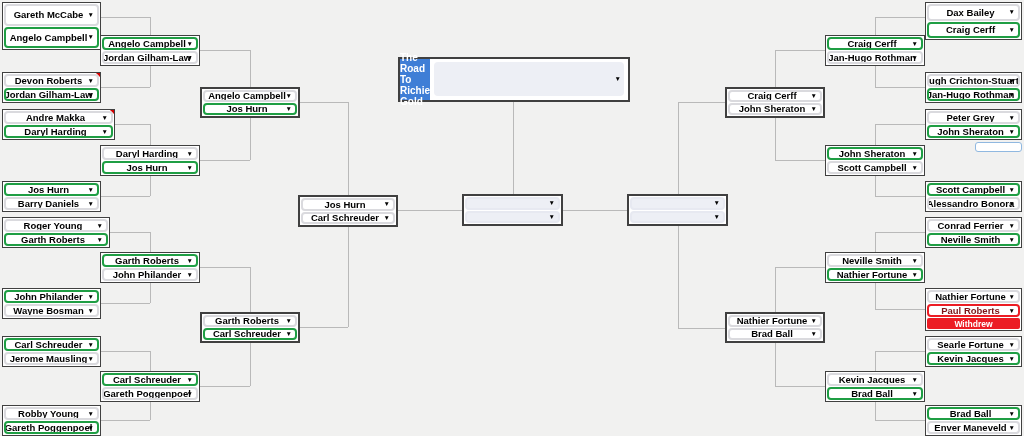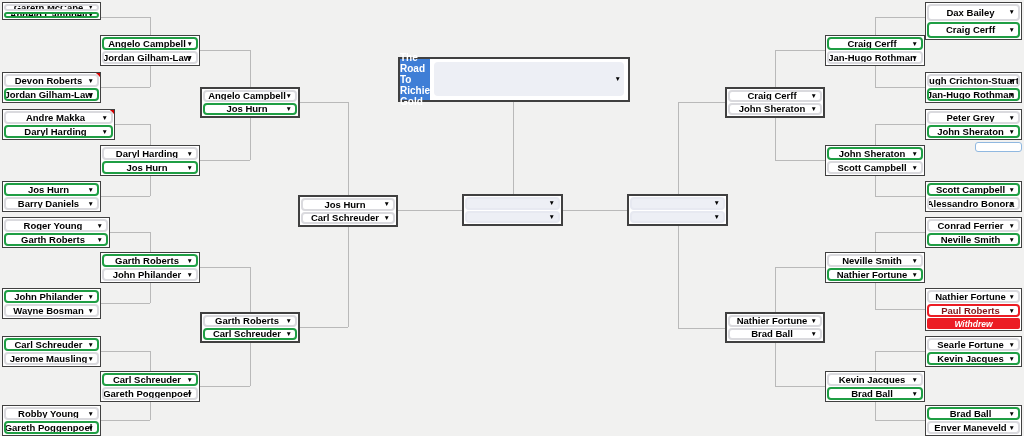--- a/index.html
+++ b/index.html
@@ -12,21 +12,21 @@
   .row{position:relative;flex:1;min-height:0;border:2px solid #dadade;border-radius:4px;
        background:#fff;display:flex;align-items:center;justify-content:center;
        overflow:hidden;box-sizing:border-box;}
   .nm{font-size:9.5px;font-weight:700;color:#000;white-space:nowrap;line-height:1;padding:0 8px 0 2px;}
   .arr{position:absolute;right:3px;top:50%;transform:translateY(-50%);font-size:6.5px;color:#000;line-height:1;}
   .win{border-color:#1f9e44;}
   .redrow{border-color:#ec1c24;}
   .redrow .nm{color:#7d1619;}
   .empty-row{background:#edeff5;border-color:#e7e9f1;}
   .strip{flex:0 0 11px;background:#ec1c24;border-radius:2px;display:flex;align-items:center;
-         justify-content:center;font-size:8.5px;font-weight:700;color:#fff;font-style:italic;}
+         justify-content:center;font-size:8.5px;font-weight:700;color:#fff;}
   .titlebox{position:absolute;left:398px;top:57px;width:232px;height:45px;border:2px solid #404040;
             background:#fff;box-sizing:border-box;display:flex;flex-direction:row;}
   .banner{flex:0 0 21px;background:#3f7ed6;color:#fff;font-size:10px;font-weight:700;
           display:flex;align-items:center;justify-content:center;}
   .picker{margin:3px 4px 4px 4px;flex:1;position:relative;background:#edeff5;border-radius:4px;}
   .cm{position:absolute;top:0;right:0;width:0;height:0;border-top:4px solid #d40000;
       border-left:4px solid transparent;}
   .selcell{position:absolute;left:975px;top:142px;width:47px;height:10px;background:#fff;
            border:1px solid #90b8e0;border-radius:3px;box-sizing:border-box;}
 </style>
@@ -98,21 +98,21 @@
   <div class="titlebox">
     <div class="banner">
       <span>The Road To Richie Gold</span>
     </div>
     <div class="picker">
       <span class="nm"></span>
       <span class="arr">▼</span>
     </div>
   </div>
 
-  <div class="match" style="left:2px;top:2px;width:99px;height:18px">
+  <div class="match" style="left:2px;top:2px;width:99px;height:48px">
     <div class="row">
         <span class="nm">Gareth McCabe</span>
         <span class="arr">▼</span>
       </div>
     <div class="row win">
         <span class="nm">Angelo Campbell</span>
         <span class="arr">▼</span>
       </div>
   </div>
   <div class="match" style="left:2px;top:72px;width:99px;height:31px">

